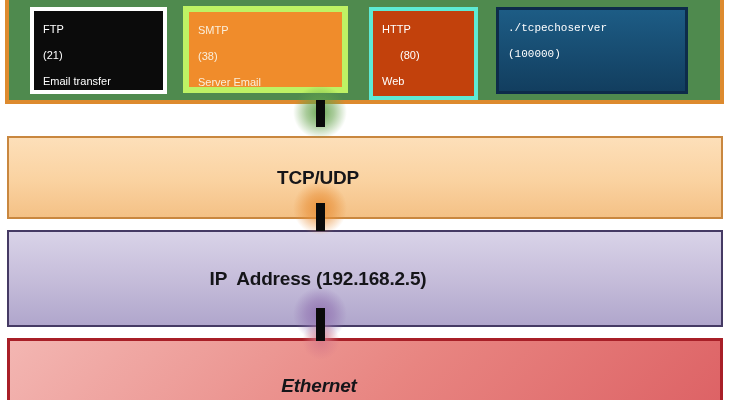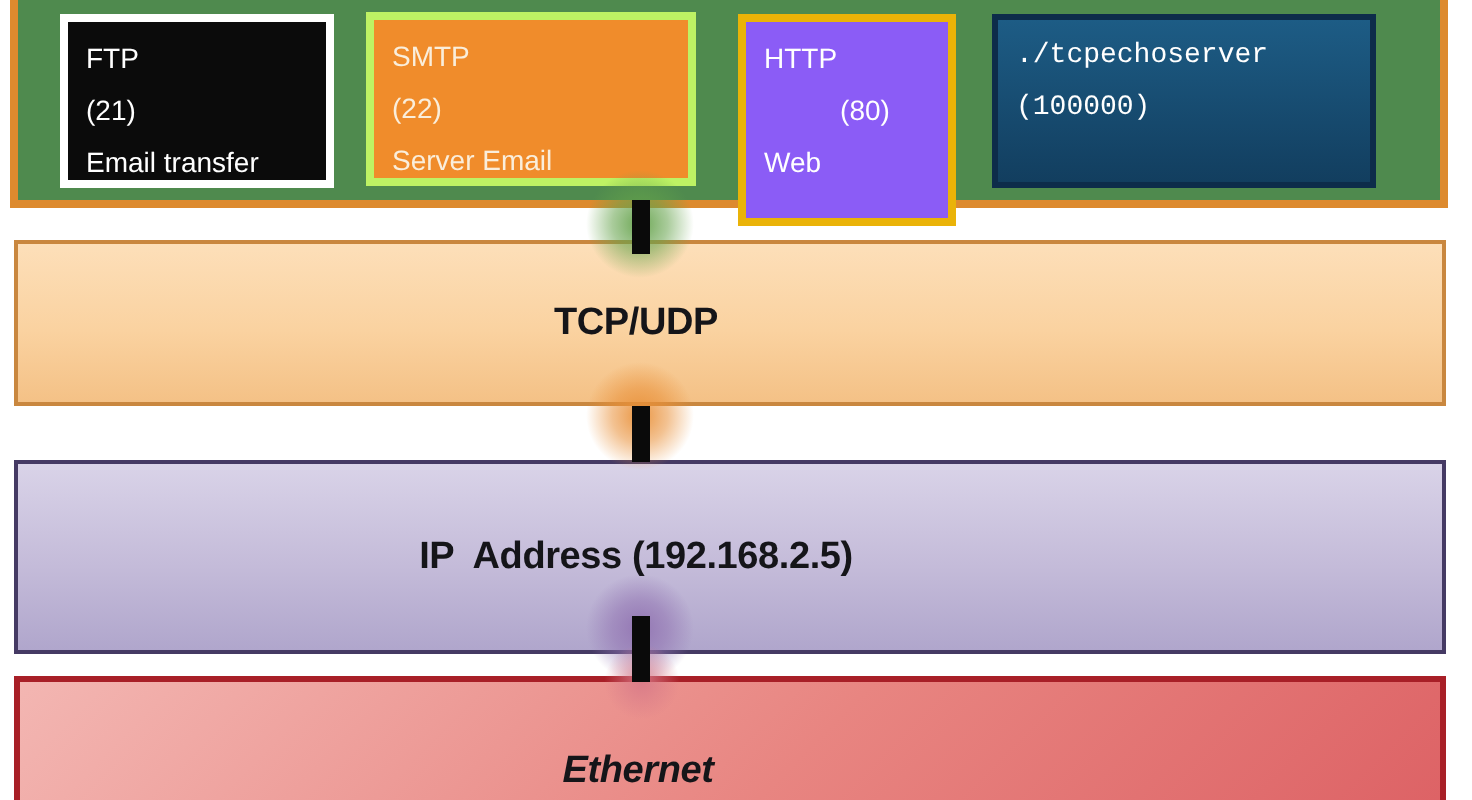--- a/index.html
+++ b/index.html
@@ -7,35 +7,35 @@
     position:relative;width:736px;height:400px;overflow:hidden;
     background:#ffffff;font-family:"Liberation Sans",sans-serif;
   }
   
   .app-container{
     position:absolute;left:5px;top:-4px;width:719px;height:108px;
     box-sizing:border-box;background:#4f8a4e;
     border:4px solid #dd8a2e;
   }
   .app-box{position:absolute;box-sizing:border-box;color:#ffffff;
-    font-size:14px;line-height:26px;padding:5px 9px;white-space:nowrap;}
+    font-size:11px;line-height:26px;padding:5px 9px;white-space:nowrap;}
   .app-box .line{display:block;}
   .box-ftp{left:21px;top:7px;width:137px;height:87px;background:#0b0b0b;border:4px solid #ffffff;}
-  .box-smtp{left:174px;top:6px;width:165px;height:87px;background:#f08c2b;border:4px solid #bef264;color:#faeedb;}
-  .box-http{left:360px;top:7px;width:109px;height:106px;background:#8b5cf6;border:4px solid #eab308;}
-  .box-http .port{padding-left:18px;text-align:center;}
+  .box-smtp{left:174px;top:6px;width:165px;height:87px;background:#f08c2b;border:6px solid #bef264;color:#faeedb;}
+  .box-http{left:360px;top:7px;width:109px;height:93px;background:#c2410c;border:4px solid #5eead4;}
+  .box-http .port{padding-left:18px;}
   .box-echo{left:487px;top:7px;width:192px;height:87px;
     background:linear-gradient(180deg,#1d5c85,#123e5f);border:3px solid #0d2c4a;font-family:Liberation Mono, monospace;}
   
   .band{position:absolute;left:7px;width:716px;box-sizing:border-box;}
   .band-label{
     position:absolute;left:309px;transform:translate(-50%,-50%);
     font-weight:bold;font-size:19px;color:#151519;white-space:pre;letter-spacing:-0.2px;
   }
-  .band-tcp{top:120px;height:83px;border:2px solid #c9873f;
+  .band-tcp{top:136px;height:83px;border:2px solid #c9873f;
     background:linear-gradient(180deg,#fddfb9 0%,#fad2a0 55%,#f4c186 100%);}
   .band-ip{top:230px;height:97px;border:2px solid #453a64;
     background:linear-gradient(180deg,#d9d3e8 0%,#c4bbd9 55%,#b0a6cc 100%);}
   .band-eth{top:338px;height:70px;border:3px solid #a81f27;border-bottom:none;
     background:linear-gradient(135deg,#f3b6b2 0%,#e88581 55%,#dd6265 100%);}
   .band-tcp .band-label{top:50%;}
   .band-ip .band-label{top:50%;}
   .band-eth .band-label{top:45px;font-style:italic;}
   
   .glow{position:absolute;width:56px;height:56px;z-index:2;pointer-events:none;}
@@ -70,21 +70,21 @@
   </div>
 
   <div class="app-container">
     <div class="app-box box-ftp">
       <span class="line">FTP</span>
       <span class="line port">(21)</span>
       <span class="line">Email transfer</span>
     </div>
     <div class="app-box box-smtp">
       <span class="line">SMTP</span>
-      <span class="line port">(22)</span>
+      <span class="line port">(38)</span>
       <span class="line">Server Email</span>
     </div>
     <div class="app-box box-http">
       <span class="line">HTTP</span>
       <span class="line port">(80)</span>
       <span class="line">Web</span>
     </div>
     <div class="app-box box-echo">
       <span class="line">./tcpechoserver</span>
       <span class="line port">(100000)</span>

